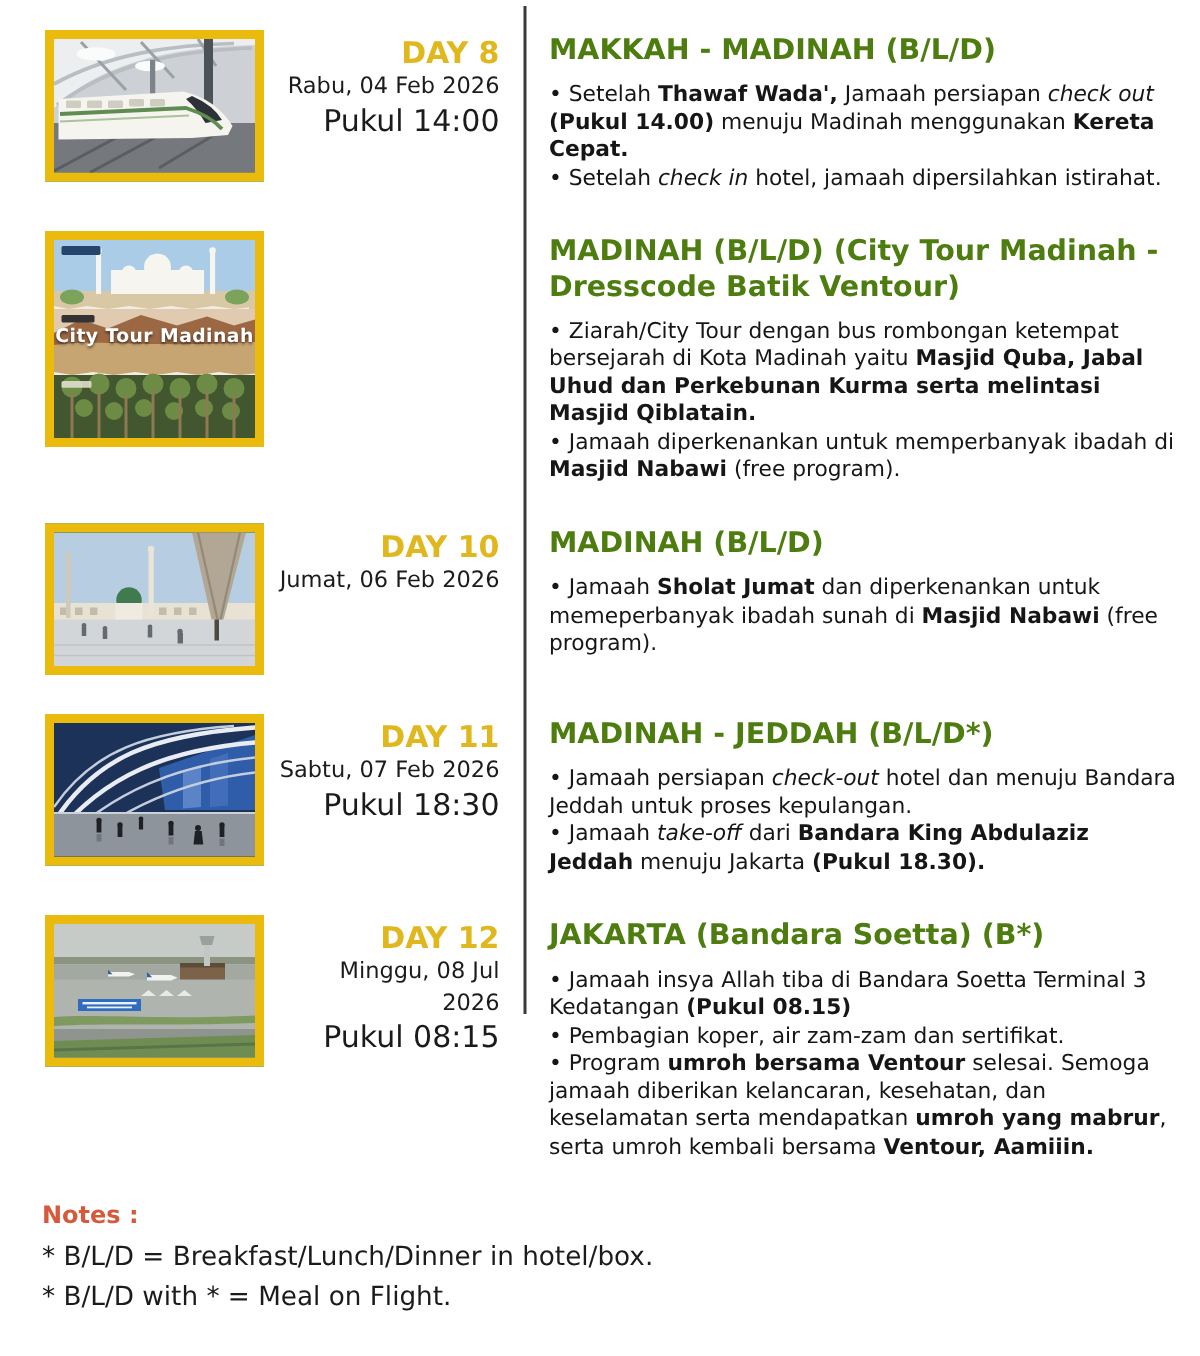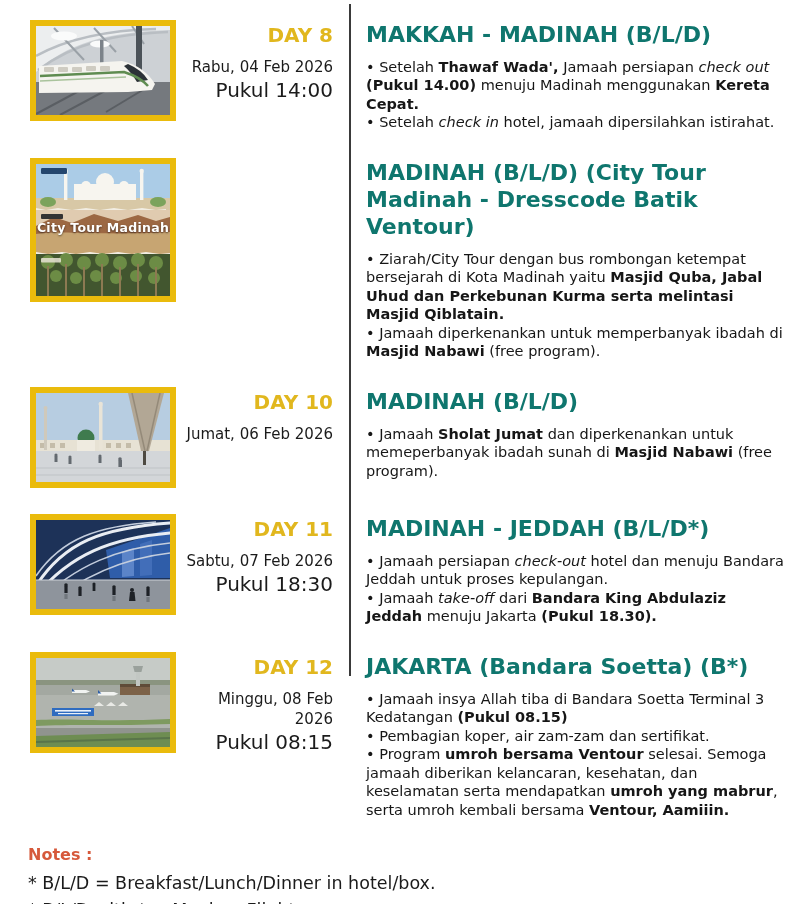--- a/index.html
+++ b/index.html
@@ -11,27 +11,27 @@
   .rail { position:absolute; left:345px; top:4px; width:2px; height:672px; background:#3a3a3a; }
 
   .day-row { display:flex; align-items:flex-start; margin-bottom:26px; }
   .left-zone { flex:0 0 345px; display:flex; align-items:flex-start; }
   .photo { position:relative; margin-left:26px; border:6px solid #EABB0C; background:#14532d; line-height:0; flex:0 0 auto; }
   .photo svg { display:block; }
   .photo-overlay { position:absolute; left:0; right:0; top:58px; text-align:center; color:#ffffff; font-weight:bold;
                    font-size:12.5px; line-height:1; letter-spacing:.3px; text-shadow:0 1px 2px rgba(0,0,0,.55); }
   .day-meta { flex:1; text-align:right; padding:4px 16px 0 8px; }
   .day-title { font-size:20px; font-weight:bold; color:#E1B71E; line-height:1.15; }
-  .day-date { margin-top:10px; font-size:15px; line-height:1.35; color:#1b1b1b; }
+  .day-date { font-size:15px; line-height:1.35; color:#1b1b1b; }
   .day-time { font-size:20px; line-height:1.35; color:#1b1b1b; }
   .day-time:empty { display:none; }
   .day-row.r2 .day-date { margin-top:26px; }
 
   .right-zone { flex:1; padding:2px 10px 0 17px; }
-  .day-heading { font-size:22px; font-weight:bold; color:#0f766e; line-height:1.22; margin-bottom:9px; }
+  .day-heading { font-size:19px; font-weight:bold; color:#4d7c0f; line-height:1.22; margin-bottom:9px; }
   .bullets p { font-size:14.5px; line-height:1.28; margin:0; color:#161616; }
 
   .notes { margin:8px 0 0 24px; }
   .notes-heading { color:#D6593B; font-weight:bold; font-size:16px; margin-bottom:6px; }
   .notes-line { font-size:17.5px; line-height:1.5; color:#1b1b1b; }
 </style>
 </head>
 <body>
 
 <div class="page">
@@ -297,21 +297,21 @@
               <rect x="22" y="55" width="30" height="1.2"></rect>
             </g>
           <path d="M0,62 C30,60 70,64 134,61 L134,66 C80,68 30,66 0,68 Z" fill="#7e9a60"></path>
           <rect y="70" width="134" height="8" fill="#90948e"></rect>
           <path d="M0,78 L134,74 L134,89 L0,89 Z" fill="#6e8d52"></path>
           <path d="M0,84 L134,80" stroke="#59744a" stroke-width="2" fill="none"></path>
         </svg>
       </figure>
       <div class="day-meta">
         <div class="day-title">DAY 12</div>
-        <div class="day-date">Minggu, 08 Feb 2026</div>
+        <div class="day-date">Minggu, 08 Jul 2026</div>
         <div class="day-time">Pukul 08:15</div>
       </div>
     </div>
     <div class="right-zone">
       <h2 class="day-heading">JAKARTA (Bandara Soetta) (B*)</h2>
       <div class="bullets">
           <p><span>• Jamaah insya Allah tiba di Bandara Soetta Terminal 3 Kedatangan </span><span style="font-weight: bold;">(Pukul 08.15)</span></p>
           <p><span>• Pembagian koper, air zam-zam dan sertifikat.</span></p>
           <p><span>• Program </span><span style="font-weight: bold;">umroh bersama Ventour</span><span> selesai. Semoga jamaah diberikan kelancaran, kesehatan, dan keselamatan serta mendapatkan </span><span style="font-weight: bold;">umroh yang mabrur</span><span>, serta umroh kembali bersama </span><span style="font-weight: bold;">Ventour, Aamiiin.</span></p>
         </div>

